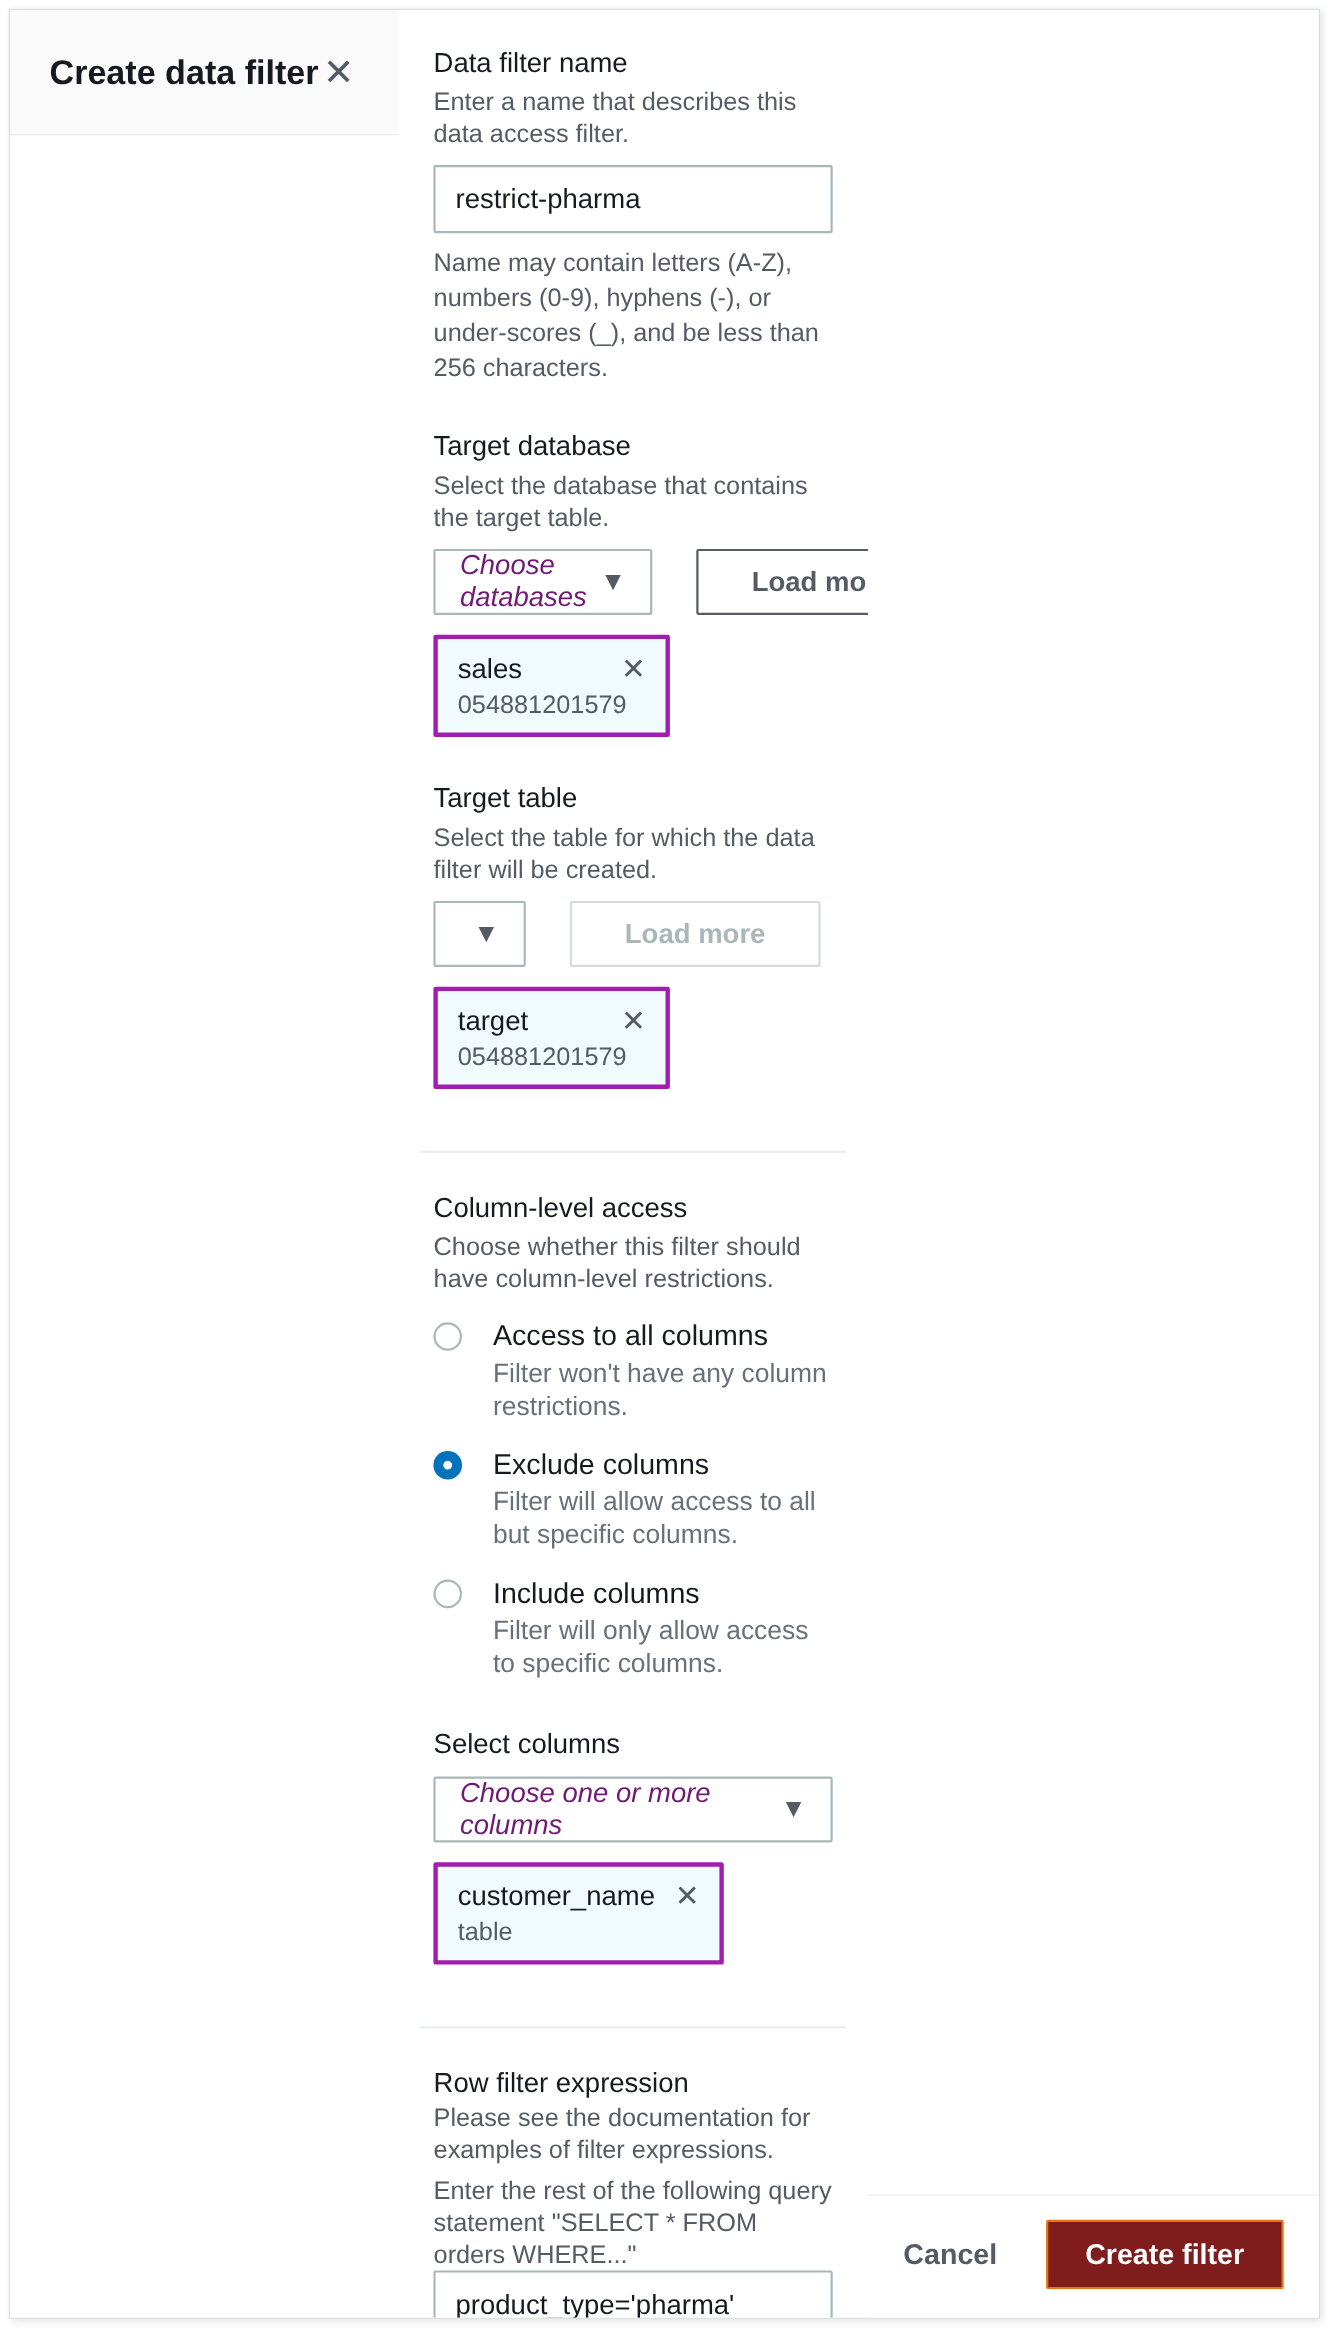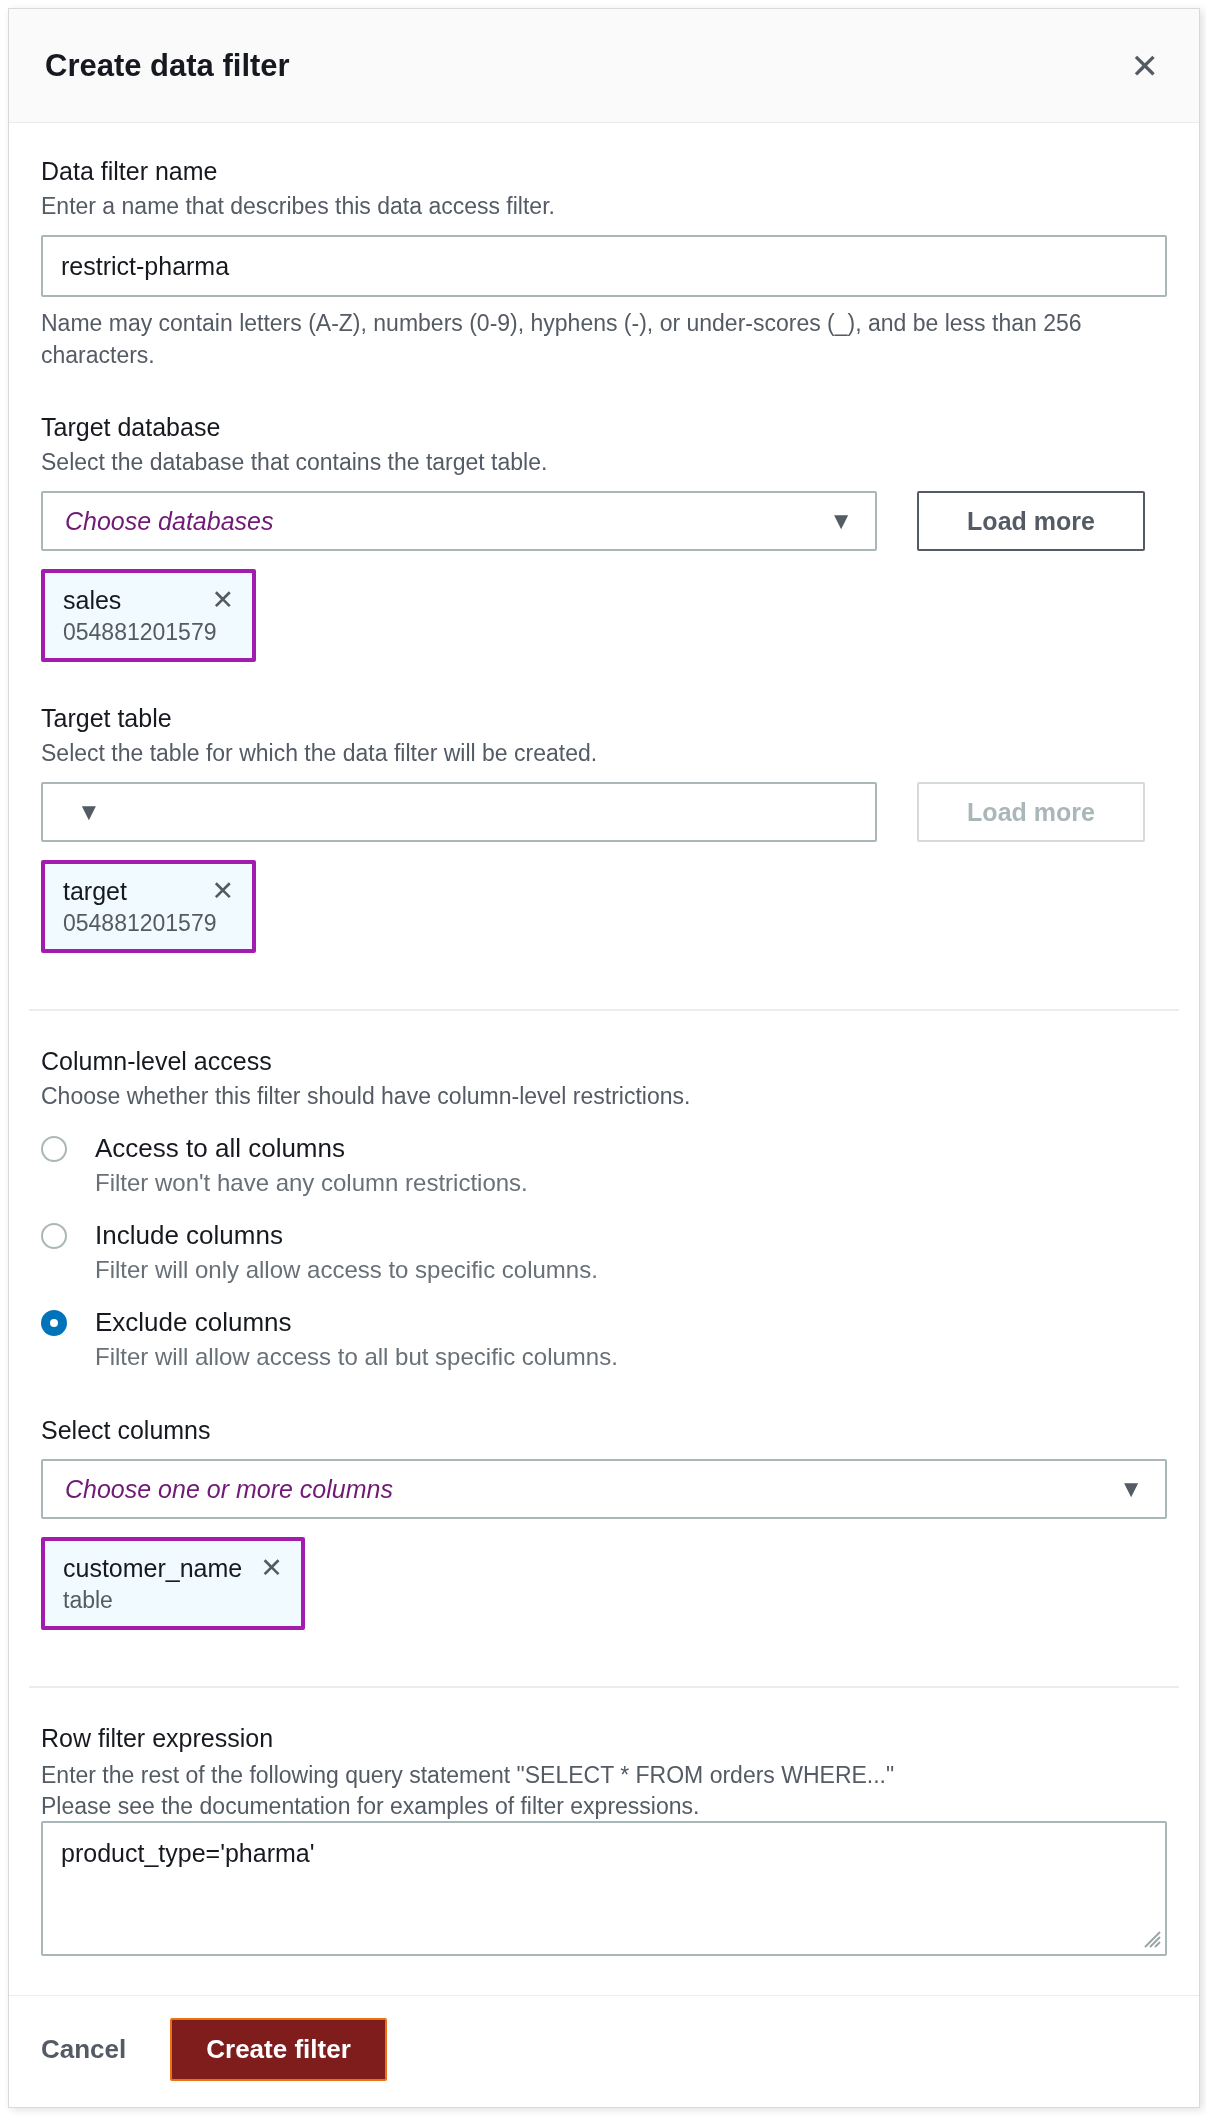--- a/index.html
+++ b/index.html
@@ -2,21 +2,21 @@
 <html><head>
 <meta charset="utf-8">
 <style>
   * { margin:0; padding:0; box-sizing:border-box; }
   html,body { width:1206px; height:2116px; background:#ffffff;
     font-family:"Liberation Sans", sans-serif; color:#16191f; }
   .modal {
     position:absolute; left:8px; top:8px; width:1192px; height:2100px;
     background:#fff; border:1px solid #d5dbdb;
     box-shadow:3px 2px 8px rgba(0,0,0,0.12);
-    display:flex; flex-direction:column; overflow:hidden;
+    display:flex; flex-direction:row; overflow:hidden;
   }
   .modal-header {
     background:#fafafa; border-bottom:1px solid #e9ebed;
     padding:0 36px; height:114px; flex:0 0 auto;
     display:flex; align-items:center; justify-content:space-between;
   }
   .modal-title { font-size:31px; font-weight:700; color:#16191f; }
   .close-btn { background:none; border:none; cursor:pointer;
     font-size:34px; color:#545b64; line-height:1; padding:4px; }
   .modal-body { flex:1 1 auto; padding:34px 32px 0; overflow:hidden; }
@@ -169,32 +169,32 @@
       <div class="radio-option">
         <div class="radio-line">
           <span class="radio-circle"></span>
           <span class="radio-label">Access to all columns</span>
         </div>
         <div class="radio-desc">Filter won't have any column restrictions.</div>
       </div>
 
       <div class="radio-option">
         <div class="radio-line">
+          <span class="radio-circle selected"></span>
+          <span class="radio-label">Exclude columns</span>
+        </div>
+        <div class="radio-desc">Filter will allow access to all but specific columns.</div>
+      </div>
+
+      <div class="radio-option">
+        <div class="radio-line">
           <span class="radio-circle"></span>
           <span class="radio-label">Include columns</span>
         </div>
         <div class="radio-desc">Filter will only allow access to specific columns.</div>
-      </div>
-
-      <div class="radio-option">
-        <div class="radio-line">
-          <span class="radio-circle selected"></span>
-          <span class="radio-label">Exclude columns</span>
-        </div>
-        <div class="radio-desc">Filter will allow access to all but specific columns.</div>
       </div>
     </div>
 
     <div class="section" style="margin-top:44px;">
       <div class="section-label">Select columns</div>
       <div class="select-row">
         <div class="combo">
           <span class="ph">Choose one or more columns</span>
           <span class="arrow">▼</span>
         </div>
@@ -205,22 +205,22 @@
           <button class="token-x">✕</button>
         </div>
         <span class="token-detail">table</span>
       </div>
     </div>
 
     <hr class="divider">
 
     <div class="section" style="margin-top:36px;">
       <div class="section-label">Row filter expression</div>
+      <div class="section-desc" style="margin-top:2px;">Please see the documentation for examples of filter expressions.</div>
       <div class="section-desc" style="margin-top:8px;">Enter the rest of the following query statement "SELECT * FROM orders WHERE..."</div>
-      <div class="section-desc" style="margin-top:2px;">Please see the documentation for examples of filter expressions.</div>
       <div class="textarea-wrap">
         <textarea class="row-textarea" style="">product_type='pharma'</textarea>
         <svg class="resize-handle" width="22" height="22" viewBox="0 0 22 22">
           <line x1="6" y1="21" x2="21" y2="6" stroke="#9aa5a6" stroke-width="2"></line>
           <line x1="11" y1="21" x2="21" y2="11" stroke="#9aa5a6" stroke-width="2"></line>
           <line x1="16" y1="21" x2="21" y2="16" stroke="#9aa5a6" stroke-width="2"></line>
         </svg>
       </div>
     </div>
 

